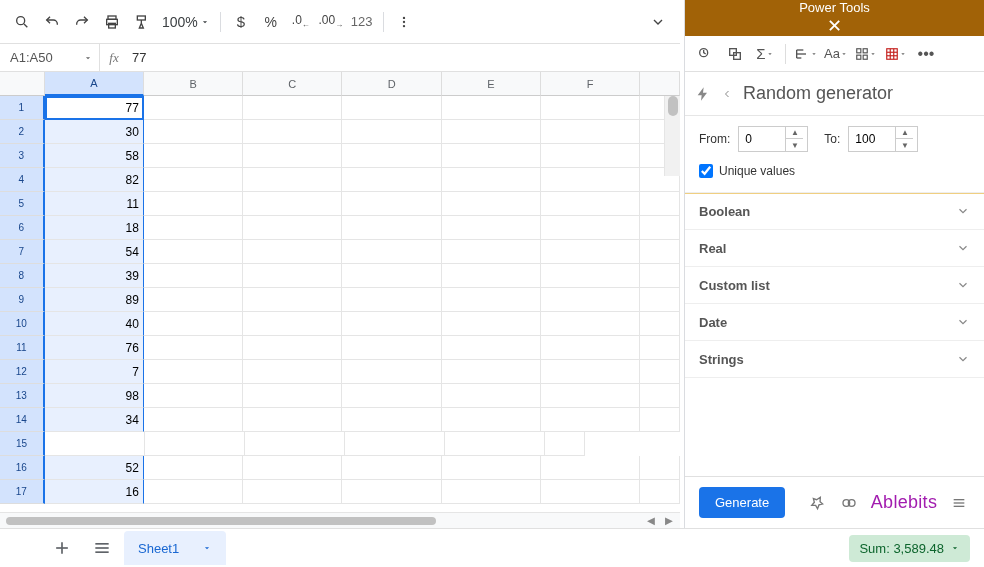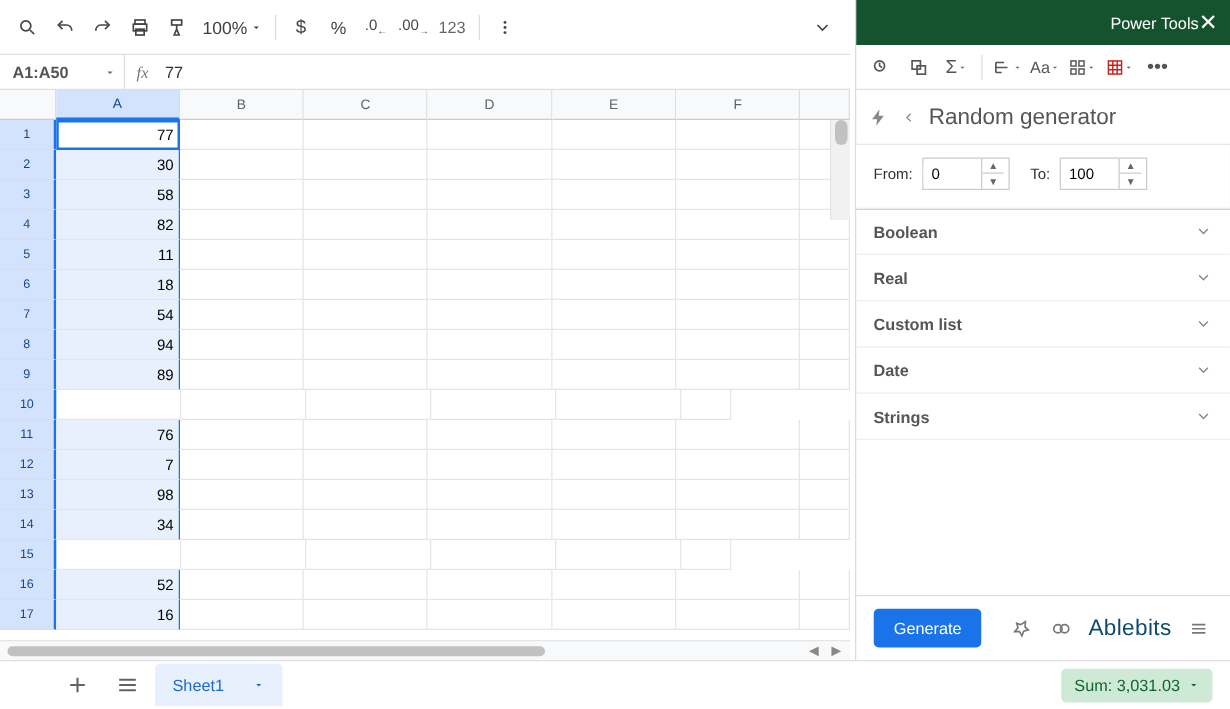--- a/index.html
+++ b/index.html
@@ -54,21 +54,20 @@
     width: 100px;
     display: flex;
     align-items: center;
     padding-left: 10px;
     color: #555;
     border-right: 1px solid #e0e0e0;
     height:100%;
     gap:14px;
     justify-content: space-between;
     padding-right:6px;
-    font-weight:bold;
   }
   .fx-icon { width: 28px; text-align:center; color:#777; font-style: italic; font-family: serif; font-size:13px;}
   .fx-val { color:#333; padding-left:4px;}
 
   
   .grid-area {
     width: 680px;
     height: 440px;
     position: relative;
     overflow: hidden;
@@ -221,27 +220,28 @@
     top: 0; right: 0;
     width: 300px;
     height: 528px;
     border-left: 1px solid #dadce0;
     display:flex;
     flex-direction:column;
     background:#fff;
   }
   .sp-header {
     height: 36px;
-    background:#14532d;
+    background:#a16207;
     color:#fff;
     display:flex; align-items:center;
     padding:0 10px;
     font-size:13px;
     font-weight:500;
-    justify-content:flex-end;
+    justify-content:center;
+    flex-direction:column;
   }
   .sp-toolbar {
     height: 36px;
     display:flex; align-items:center;
     padding:0 6px;
     gap:2px;
     border-bottom:1px solid #e0e0e0;
   }
   .sp-tb-btn {
     width:28px; height:28px;
@@ -317,21 +317,21 @@
     color:#fff;
     border:none;
     border-radius:4px;
     padding:8px 16px;
     font-size:13px;
     cursor:pointer;
   }
   .sp-footer .spacer { flex:1; }
   .ablebits {
     font-size:18px;
-    color:#0c4a6e;
+    color:#a21caf;
     font-weight:400;
     letter-spacing:0.3px;
   }
   .foot-icon {
     width:24px; height:24px;
     display:flex; align-items:center; justify-content:center;
     color:#777; cursor:pointer;
   }
 </style>
 </head>
@@ -492,40 +492,41 @@
         <div class="cell in-sel">54</div>
         <div class="cell"></div>
         <div class="cell"></div>
         <div class="cell"></div>
         <div class="cell"></div>
         <div class="cell"></div>
         <div class="cell col-last"></div>
       </div>
       <div class="row">
         <div class="row-h sel">8</div>
-        <div class="cell in-sel">94</div>
+        <div class="cell in-sel">39</div>
         <div class="cell"></div>
         <div class="cell"></div>
         <div class="cell"></div>
         <div class="cell"></div>
         <div class="cell"></div>
         <div class="cell col-last"></div>
       </div>
       <div class="row">
         <div class="row-h sel">9</div>
         <div class="cell in-sel">89</div>
         <div class="cell"></div>
         <div class="cell"></div>
         <div class="cell"></div>
         <div class="cell"></div>
         <div class="cell"></div>
         <div class="cell col-last"></div>
       </div>
       <div class="row">
         <div class="row-h sel">10</div>
+        <div class="cell in-sel">40</div>
         <div class="cell"></div>
         <div class="cell"></div>
         <div class="cell"></div>
         <div class="cell"></div>
         <div class="cell"></div>
         <div class="cell col-last"></div>
       </div>
       <div class="row">
         <div class="row-h sel">11</div>
         <div class="cell in-sel">76</div>
@@ -702,20 +703,24 @@
           </div>
           <label style="margin-left:8px;">To:</label>
           <div class="numbox">
             <input value="100" style="">
             <div class="spinners">
                   <div>▲</div>
                   <div>▼</div>
                 </div>
           </div>
         </div>
+        <label class="chk">
+          <input type="checkbox" checked="" style="">
+          <span>Unique values</span>
+        </label>
       </div>
     </div>
     </div>
     <div class="acc-item">
         <div class="acc-head">
           <span>Boolean</span>
           <svg width="14" height="14" viewBox="0 0 24 24" fill="none" stroke="#888" stroke-width="2">
             <polyline points="6 9 12 15 18 9"></polyline>
           </svg>
         </div>
@@ -792,18 +797,18 @@
         <line x1="4" y1="17" x2="20" y2="17"></line>
       </svg>
   </div>
   <div class="sheet-tab">
     <span>Sheet1</span>
     <svg width="10" height="10" viewBox="0 0 24 24" fill="#1967d2">
         <path d="M7 10l5 5 5-5z"></path>
       </svg>
   </div>
   <div class="sum-pill">
-    <span>Sum: 3,031.03</span>
+    <span>Sum: 3,589.48</span>
     <svg width="10" height="10" viewBox="0 0 24 24" fill="#0d652d">
         <path d="M7 10l5 5 5-5z"></path>
       </svg>
   </div>
 </div>
 
 </body></html>

